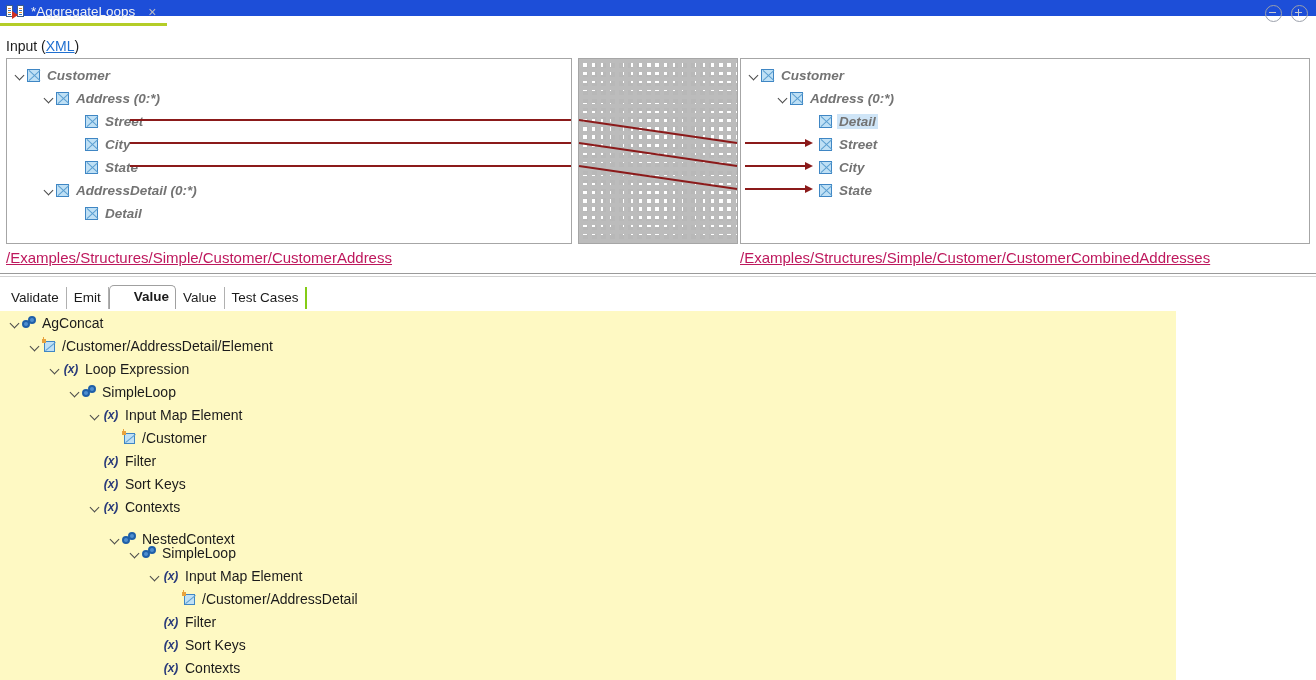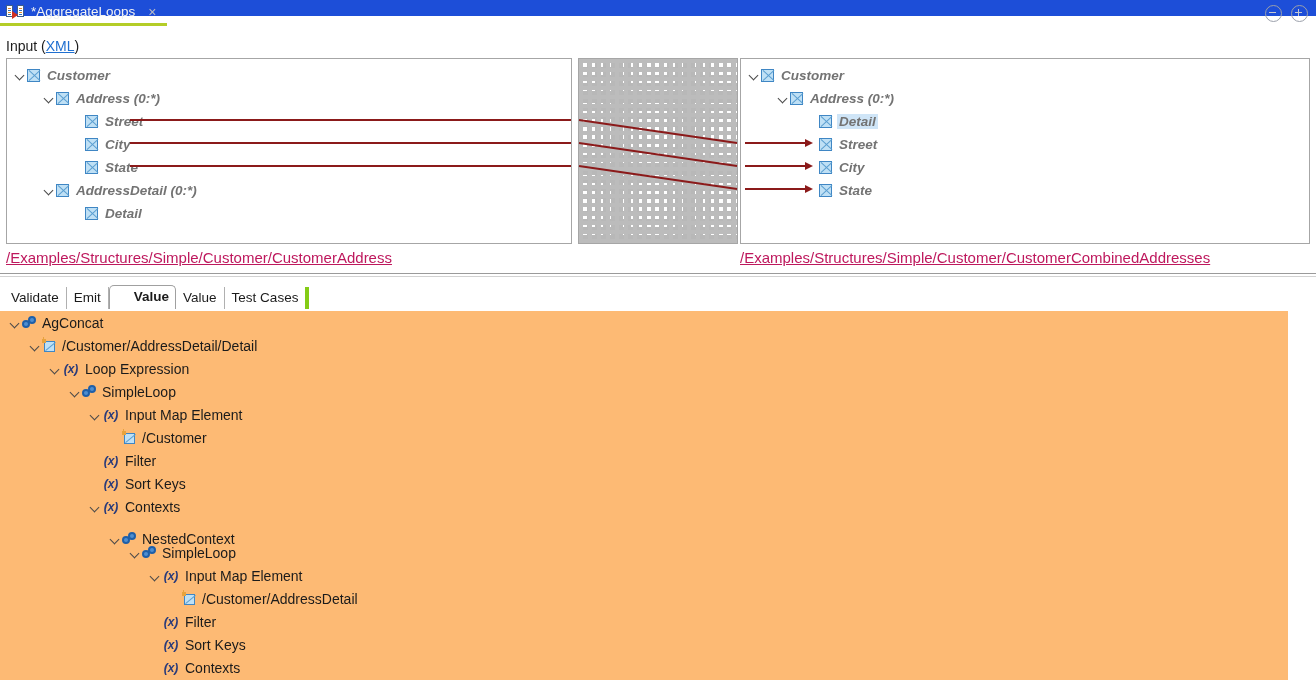--- a/index.html
+++ b/index.html
@@ -265,28 +265,28 @@
     font-weight: bold;
     border: 1px solid #a0a0a0;
     border-bottom: none;
     border-top-left-radius: 5px;
     border-top-right-radius: 5px;
     background: #ffffff;
     padding: 2px 6px 4px 24px;
     position: relative;
     z-index: 2;
   }
-  .tabstrip .tab.last { border-right: 4px solid #84cc16; }
+  .tabstrip .tab.last { border-right: 2px solid #84cc16; }
 
   
   #expr-tree {
     position: absolute;
     left: 0; top: 311px;
-    width: 1288px; height: 369px;
-    background: #fdba74;
+    width: 1176px; height: 369px;
+    background: #fef9c3;
   }
   .expr-row {
     position: absolute;
     display: flex;
     align-items: center;
     height: 23px;
     white-space: nowrap;
   }
   .expr-label {
     font-size: 14px;
@@ -505,21 +505,21 @@
         <span class="b"></span>
       </span>
       <span class="expr-label">AgConcat</span>
     </div>
     <div class="expr-row" style="left: 28px; top: 23px;">
       <span class="twisty"></span>
       <span class="path-icon">
         <span class="box"></span>
         <span class="tick"></span>
       </span>
-      <span class="expr-label">/Customer/AddressDetail/Detail</span>
+      <span class="expr-label">/Customer/AddressDetail/Element</span>
     </div>
     <div class="expr-row" style="left: 48px; top: 46px;">
       <span class="twisty"></span>
       <span class="fx-icon">(x)</span>
       <span class="expr-label">Loop Expression</span>
     </div>
     <div class="expr-row" style="left: 68px; top: 69px;">
       <span class="twisty"></span>
       <span class="link-icon">
         <span class="a"></span>

